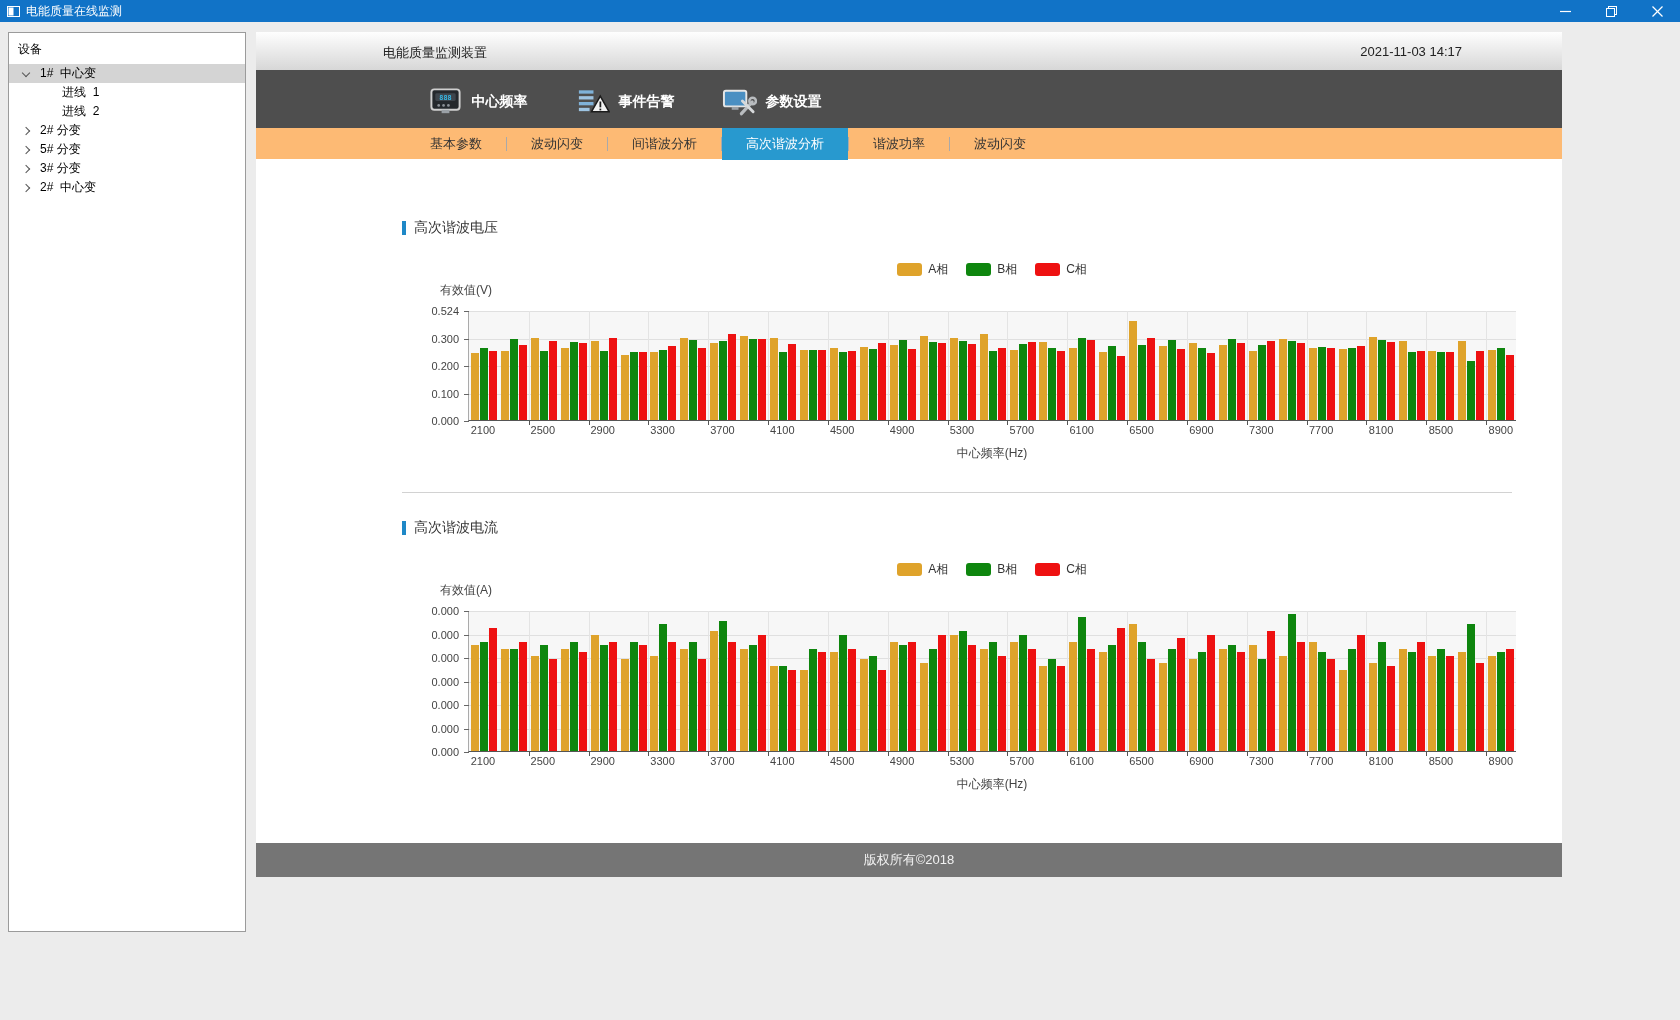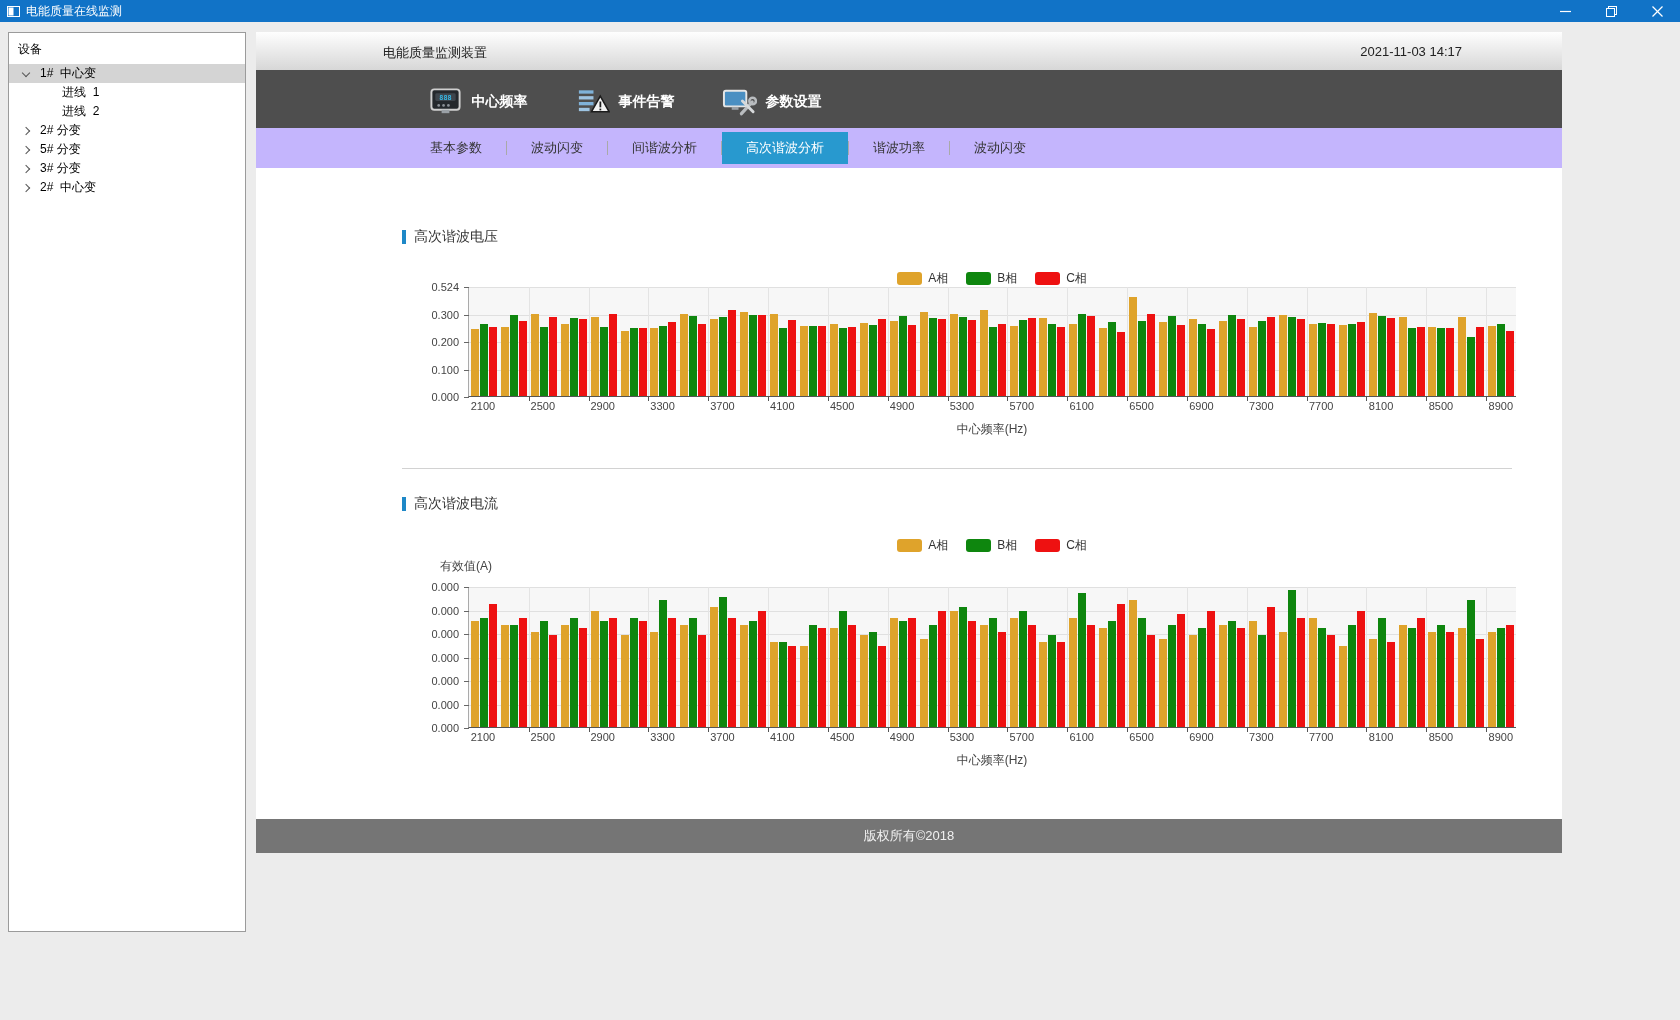--- a/index.html
+++ b/index.html
@@ -29,21 +29,21 @@
   
   .main { position:absolute; left:256px; top:32px; width:1306px; }
   .header { height:38px; background:linear-gradient(#fefefe,#d7d7d7); position:relative; font-size:13px; color:#222; }
   .header-title { position:absolute; left:127px; top:12px; }
   .header-date  { position:absolute; right:100px; top:12px; }
   .tabband { height:58px; background:#4e4e4e; display:flex; align-items:flex-end; padding-left:148px; }
   .main-tab { width:147px; height:53px; display:flex; align-items:center; justify-content:center; gap:9px;
               color:#fff; font-size:14px; font-weight:bold; cursor:default; }
   .main-tab.active { background:#fbfbfb; color:#1b1b1b; border-radius:6px 6px 0 0; height:55px; }
   .main-tab svg { display:block; }
-  .subtabs { height:40px; background:#c4b5fd; display:flex; align-items:center; padding-left:150px;
+  .subtabs { height:31px; background:#fdba74; display:flex; align-items:center; padding-left:150px;
              font-size:13px; color:#333; }
   .sub-tab { padding:0 24px; height:32px; display:flex; align-items:center; cursor:default; }
   .sub-tab.active { background:#2899cf; color:#fff; }
   .sub-divider { width:1px; height:14px; background:#a9a9a9; }
   
   .content { background:#fff; padding-top:60px; }
   .section-title { margin-left:146px; display:flex; align-items:center; gap:8px; font-size:14px; color:#333; }
   .accent { width:4px; height:14px; background:#1e88c7; }
   .chart { margin-left:212px; width:1048px; position:relative; }
   .legend { display:flex; justify-content:center; align-items:center; gap:18px; margin-top:24px; font-size:12px; color:#333; }
@@ -188,20 +188,21 @@
             </span>
             <span class="legend-item">
               <span class="swatch" style="background: rgb(14, 134, 14);"></span>
               <span>B相</span>
             </span>
             <span class="legend-item">
               <span class="swatch" style="background: rgb(238, 17, 17);"></span>
               <span>C相</span>
             </span>
           </div>
+        <div class="ylabel">有效值(V)</div>
         <div class="plot" style="height: 110px;">
             <div class="hgrid" style="top: 0px;"></div>
             <div class="ytick" style="top: 0px;">0.524</div>
             <div class="ydash" style="top: 0px;"></div>
             <div class="hgrid" style="top: 28px;"></div>
             <div class="ytick" style="top: 28px;">0.300</div>
             <div class="ydash" style="top: 28px;"></div>
             <div class="hgrid" style="top: 55px;"></div>
             <div class="ytick" style="top: 55px;">0.200</div>
             <div class="ydash" style="top: 55px;"></div>

